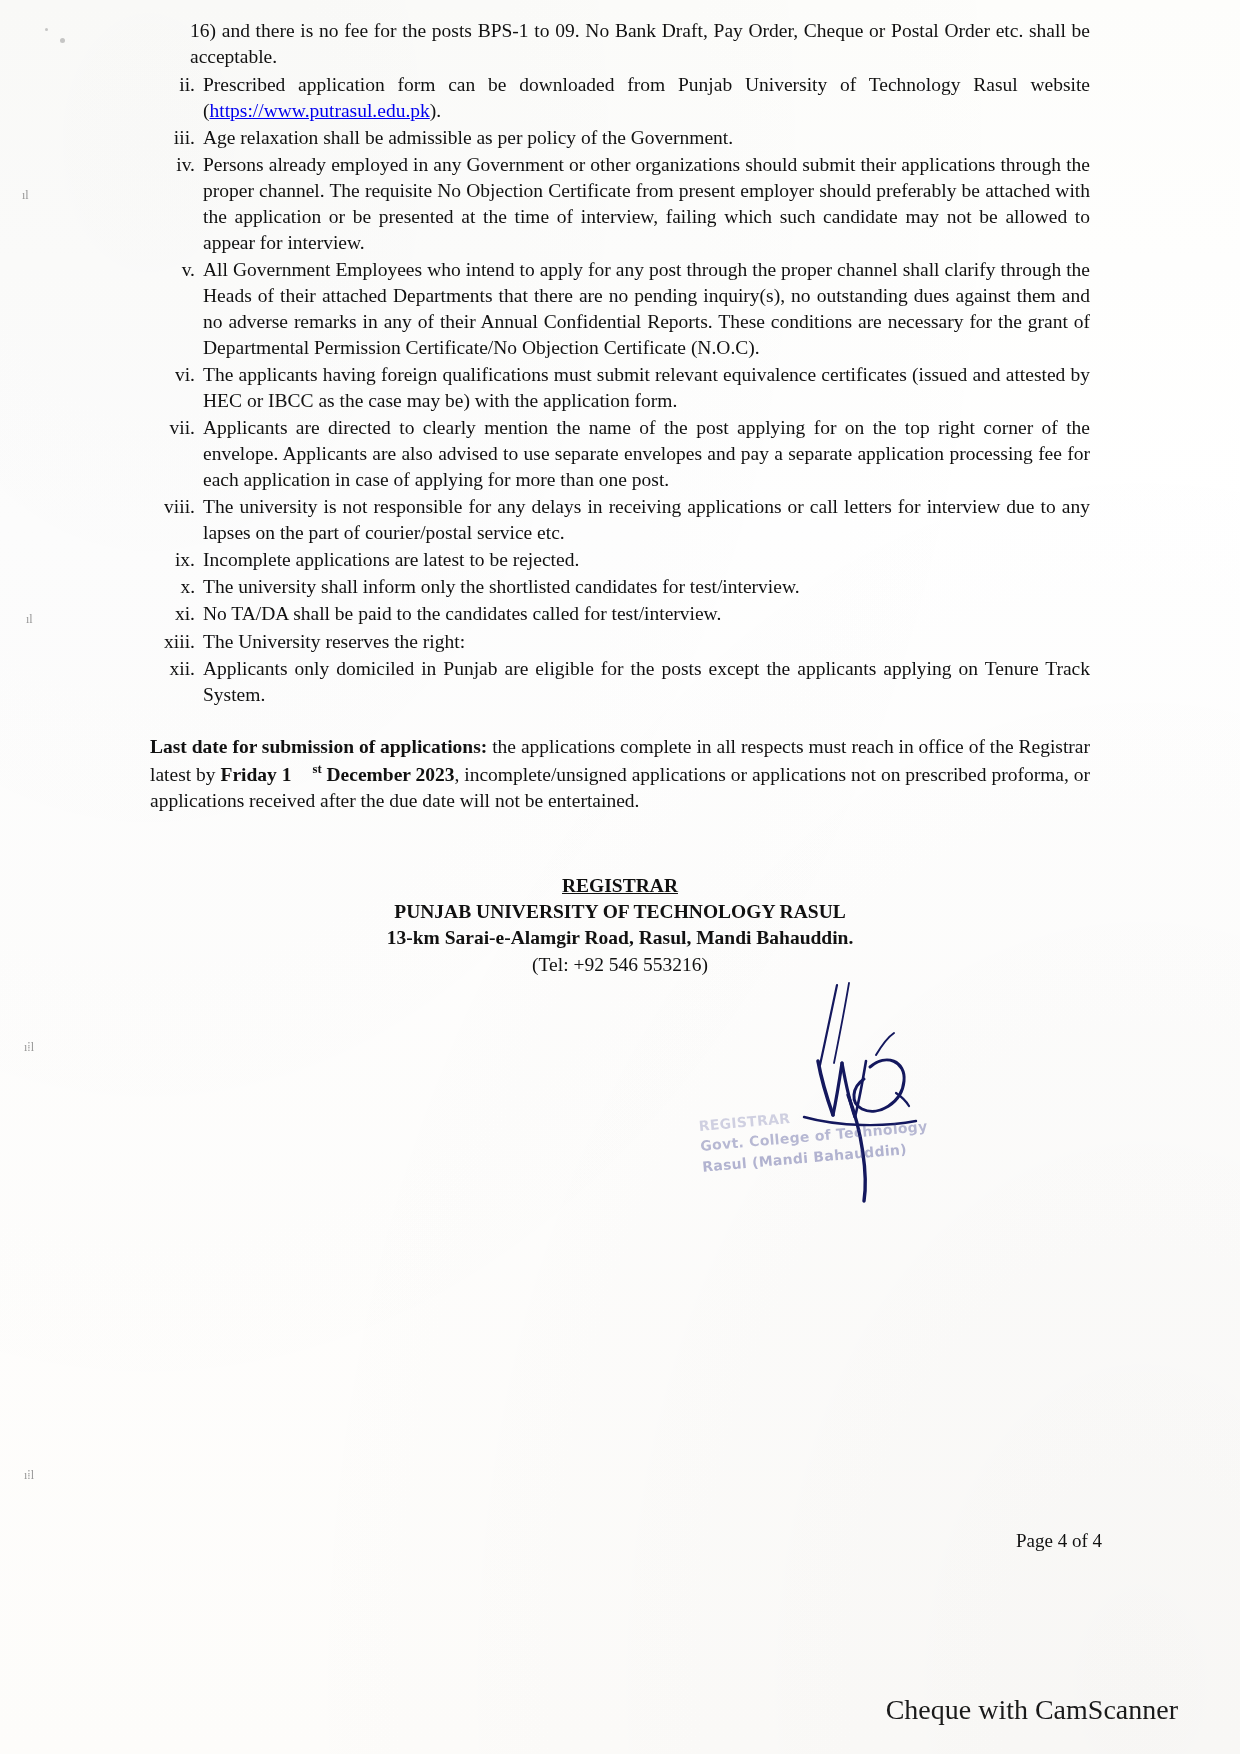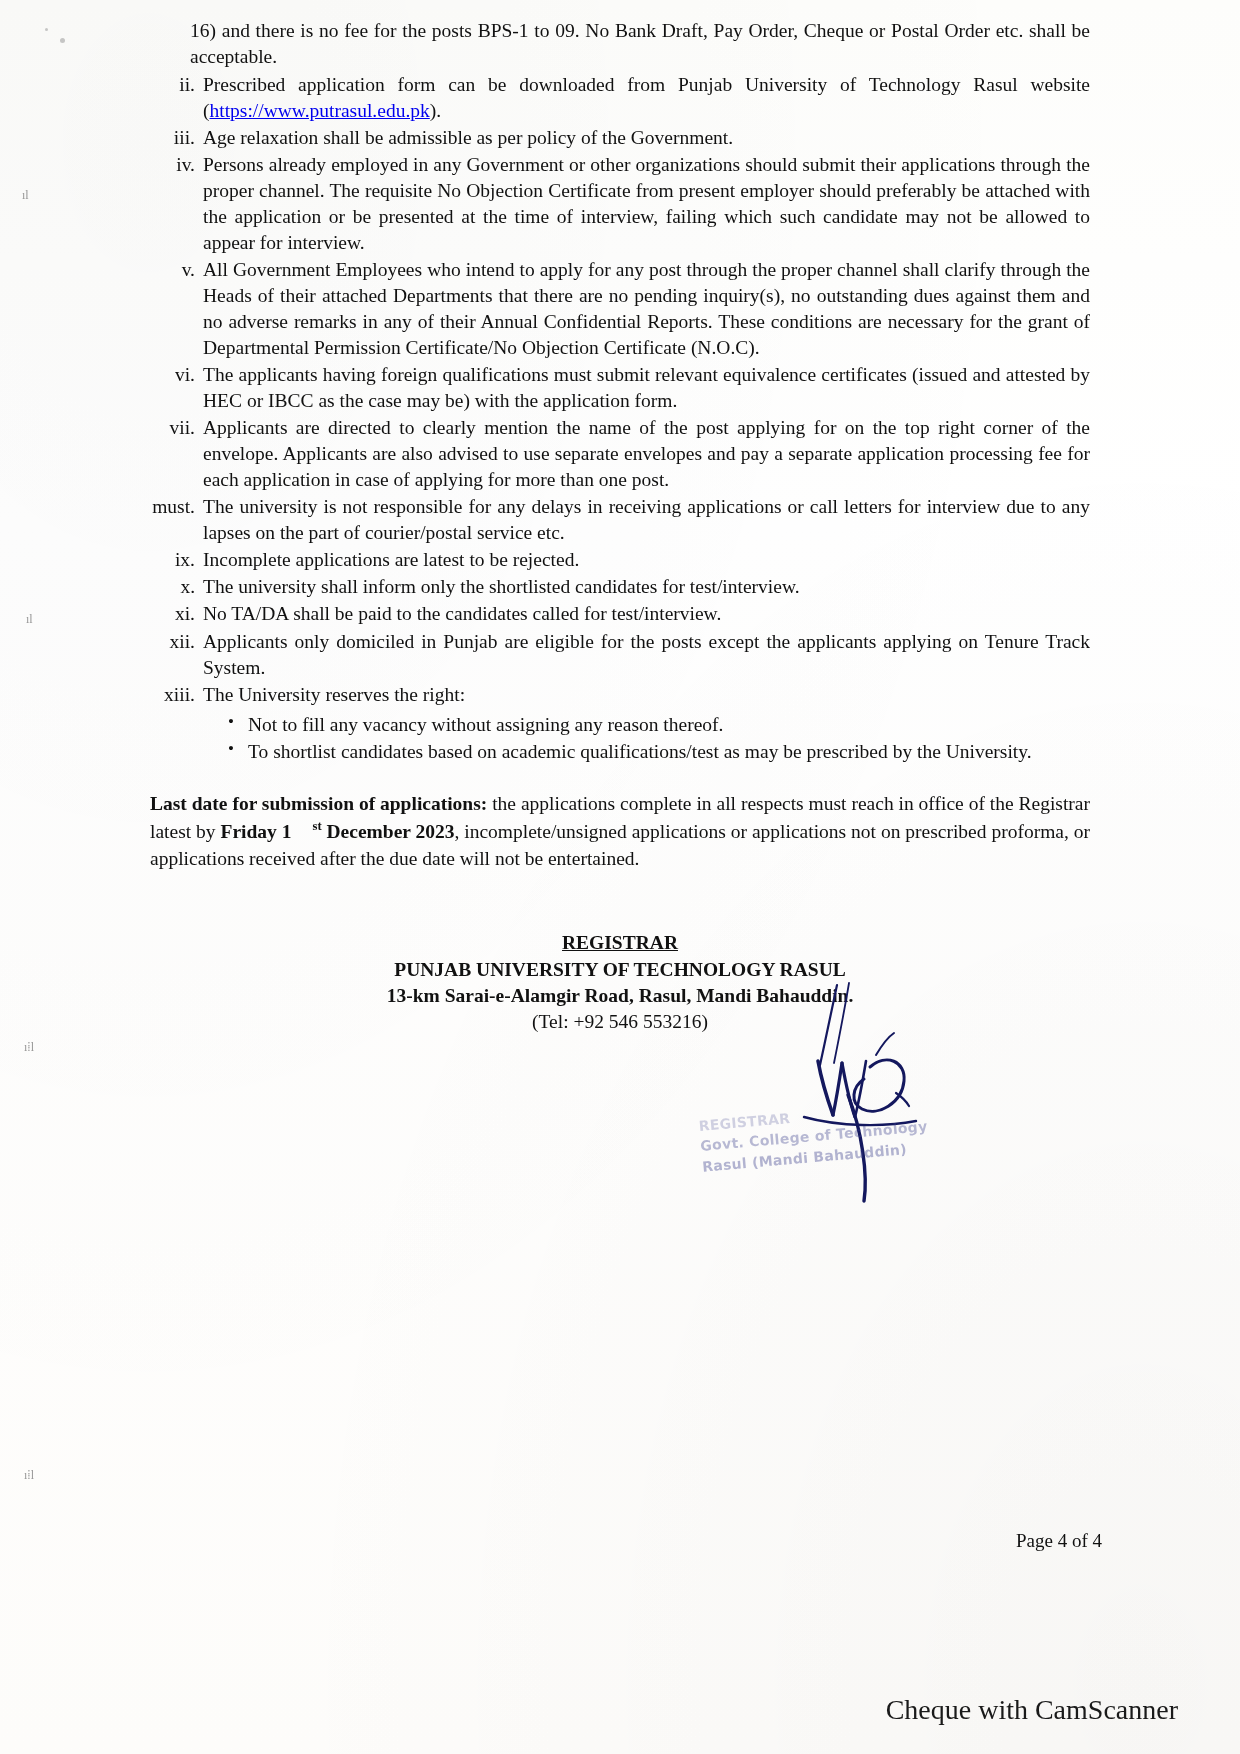--- a/index.html
+++ b/index.html
@@ -199,54 +199,50 @@
         <span class="rn">vi.</span>
         <span>The applicants having foreign qualifications must submit relevant equivalence certificates (issued and attested by HEC or IBCC as the case may be) with the application form.</span>
       </li>
 
       <li>
         <span class="rn">vii.</span>
         <span>Applicants are directed to clearly mention the name of the post applying for on the top right corner of the envelope. Applicants are also advised to use separate envelopes and pay a separate application processing fee for each application in case of applying for more than one post.</span>
       </li>
 
       <li>
-        <span class="rn">must.</span>
+        <span class="rn">viii.</span>
         <span>The university is not responsible for any delays in receiving applications or call letters for interview due to any lapses on the part of courier/postal service etc.</span>
       </li>
 
       <li>
         <span class="rn">ix.</span>
         <span>Incomplete applications are latest to be rejected.</span>
       </li>
 
       <li>
         <span class="rn">x.</span>
         <span>The university shall inform only the shortlisted candidates for test/interview.</span>
       </li>
 
       <li>
         <span class="rn">xi.</span>
         <span>No TA/DA shall be paid to the candidates called for test/interview.</span>
       </li>
 
       <li>
+        <span class="rn">xiii.</span>
+        <span>The University reserves the right:</span>
+      </li>
+
+      <li>
         <span class="rn">xii.</span>
         <span>Applicants only domiciled in Punjab are eligible for the posts except the applicants applying on Tenure Track System.</span>
       </li>
-
-      <li>
-        <span class="rn">xiii.</span>
-        <span>The University reserves the right:</span>
-      </li>
     </ol>
 
-    <ul class="bullets">
-      <li>Not to fill any vacancy without assigning any reason thereof.</li>
-      <li>To shortlist candidates based on academic qualifications/test as may be prescribed by the University.</li>
-    </ul>
 
     <p class="lastdate">
       <span class="b">Last date for submission of applications:</span><span> the applications complete in all respects must reach in office of the Registrar latest by </span><span class="b">Friday 1</span><sup class="b">st</sup><span class="b"> December 2023</span><span>, incomplete/unsigned applications or applications not on prescribed proforma, or applications received after the due date will not be entertained.</span>
     </p>
 
     <div class="signature-block">
       <div class="b" style="text-decoration: underline;">REGISTRAR</div>
       <div class="b">PUNJAB UNIVERSITY OF TECHNOLOGY RASUL</div>
       <div class="b">13-km Sarai-e-Alamgir Road, Rasul, Mandi Bahauddin.</div>
       <div>(Tel: +92 546 553216)</div>

